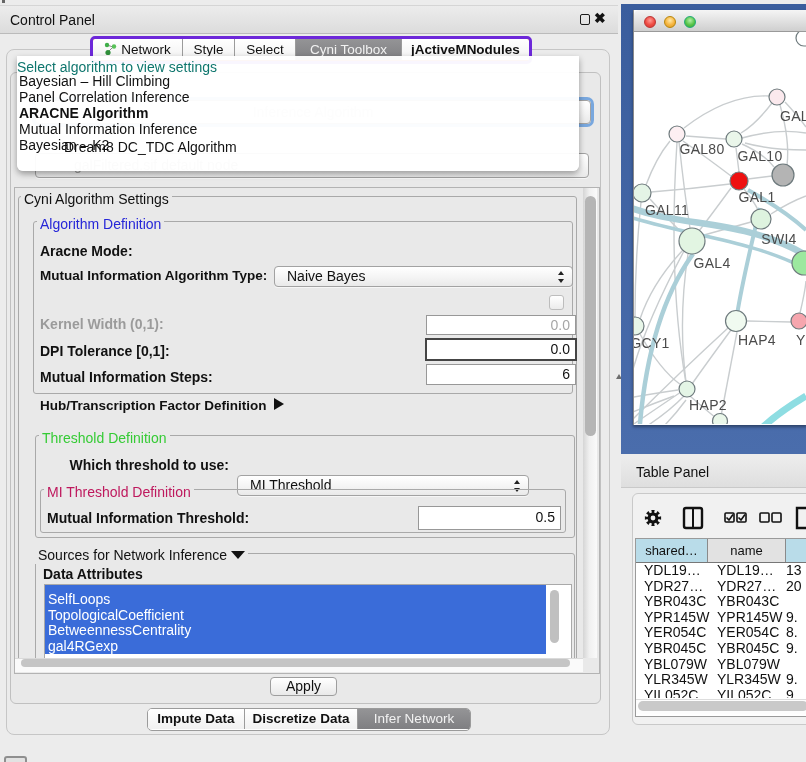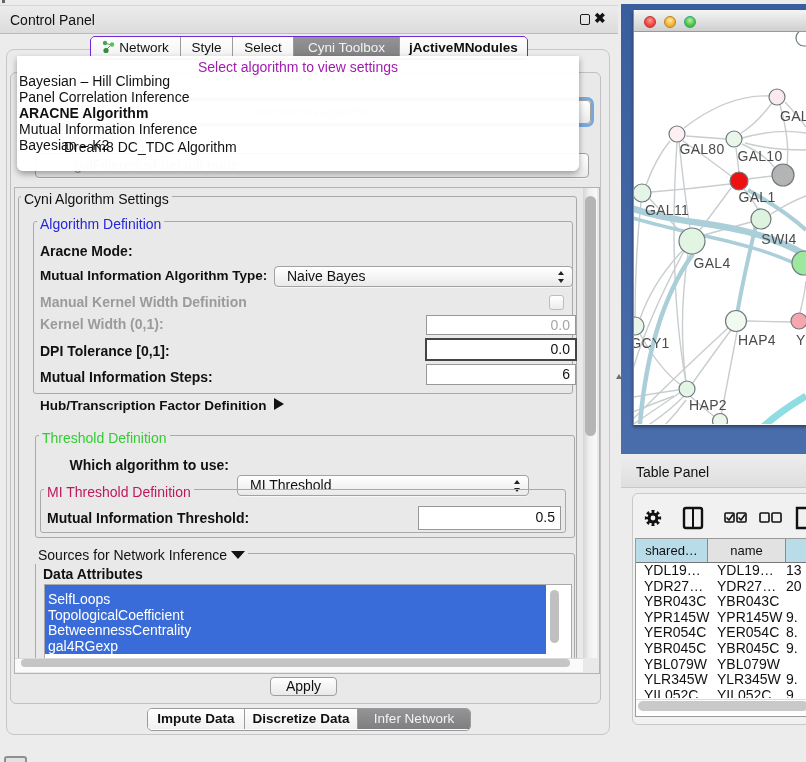--- a/index.html
+++ b/index.html
@@ -27,21 +27,21 @@
 <div class="abs" style="left:0;top:5px;width:618px;height:27px;background:linear-gradient(#ececec,#dcdcdc);border-top:1px solid #d5d5d5;border-bottom:1px solid #bbbbbb;"></div>
 <div class="abs" style="left:2px;top:0;width:3px;height:3px;background:#666;"></div>
 <div class="abs" style="left:10px;top:11px;height:18px;line-height:18px;">Control Panel</div>
 <div class="abs" style="left:580px;top:14px;width:8px;height:9px;border:1.5px solid #1a1a1a;border-radius:2px;"></div>
 <div class="abs b" style="left:594px;top:10px;font-size:14px;color:#111;">✖</div>
 
 <div class="abs" style="left:6px;top:49px;width:602px;height:684px;background:#ebebeb;border:1px solid #c6c6c6;border-radius:8px;"></div>
 
 <div class="abs" style="left:10px;top:72px;width:589px;height:630px;background:#e9e9e9;border:1px solid #c0c0c0;border-radius:6px;"></div>
 
-<div class="abs" style="left:90px;top:36px;height:22px;border:1px solid #6d28d9;border-radius:5px;overflow:hidden;background:#c2410c;">
+<div class="abs" style="left:90px;top:36px;height:22px;border:3px solid #6d28d9;border-radius:5px;overflow:hidden;background:#c2410c;">
   <div class="seg" style="width:89px;padding-left:0;">
     <svg width="13" height="14" style="vertical-align:-2px;margin-right:4px;" viewBox="0 0 13 14">
       <line x1="3" y1="3" x2="9" y2="5" stroke="#888" stroke-width="1"></line>
       <line x1="4" y1="10" x2="9" y2="5" stroke="#888" stroke-width="1"></line>
       <circle cx="3" cy="3" r="2.2" fill="#3fae49"></circle>
         <circle cx="4" cy="10.5" r="2.6" fill="#2f8f3a"></circle>
         <circle cx="10" cy="4.5" r="2.2" fill="#59c159"></circle>
     </svg>Network</div>
   <div class="seg" style="width:51px;">Style</div>
   <div class="seg" style="width:60px;">Select</div>
@@ -64,36 +64,35 @@
 
   <div class="abs group" style="left:18px;top:33px;width:538px;height:171px;">
     <span class="gtitle" style="color:#2626d8;">Algorithm Definition</span>
   </div>
   <div class="abs lbl b" style="left:25px;top:54px;">Aracne Mode:</div>
   <div class="abs lbl b" style="left:25px;top:79px;font-size:13.5px;">Mutual Information Algorithm Type:</div>
   <div class="abs combo" style="left:259px;top:78px;width:297px;height:19px;">
       <span class="txt">Naive Bayes</span>
       <span class="spin"></span>
     </div>
-  <div class="abs lbl b grey" style="left:25px;top:105px;">Manual Kernel Width Definition</div>
   <div class="abs" style="left:534px;top:107px;width:13px;height:13px;background:linear-gradient(#ffffff,#ececec);border:1px solid #bdbdbd;border-radius:3px;"></div>
   <div class="abs lbl b grey" style="left:25px;top:127px;">Kernel Width (0,1):</div>
   <div class="abs field" style="left:411px;top:127px;width:143px;height:18px;color:#a6a6a6;">0.0</div>
   <div class="abs lbl b" style="left:25px;top:154px;">DPI Tolerance [0,1]:</div>
   <div class="abs field" style="left:410px;top:150px;width:143px;height:19px;border:2px solid #454545;">0.0</div>
   <div class="abs lbl b" style="left:25px;top:180px;">Mutual Information Steps:</div>
   <div class="abs field" style="left:411px;top:176px;width:143px;height:19px;">6</div>
 
   <div class="abs lbl b" style="left:25px;top:209px;font-size:13.5px;">Hub/Transcription Factor Definition</div>
   <div class="abs" style="left:259px;top:210px;width:0;height:0;border-top:6.5px solid transparent;border-bottom:6.5px solid transparent;border-left:10px solid #111;"></div>
 
   <div class="abs group" style="left:20px;top:247px;width:538px;height:101px;">
     <span class="gtitle" style="color:#35cb35;">Threshold Definition</span>
   </div>
-  <div class="abs lbl b" style="left:45px;top:268px;width:169px;text-align:right;">Which algorithm to use:</div>
+  <div class="abs lbl b" style="left:45px;top:268px;width:169px;text-align:right;">Which threshold to use:</div>
   <div class="abs combo" style="left:222px;top:267px;width:290px;height:19px;margin-top:20px;">
       <span class="txt">MI Threshold</span>
       <span class="spin"></span>
     </div>
   <div class="abs group" style="left:25px;top:301px;width:524px;height:42px;">
     <span class="gtitle" style="color:#be185d;">MI Threshold Definition</span>
   </div>
   <div class="abs lbl b" style="left:32px;top:321px;">Mutual Information Threshold:</div>
   <div class="abs field" style="left:403px;top:318px;width:136px;height:22px;line-height:20px;">0.5</div>
 
@@ -118,21 +117,21 @@
 </div>
 
 <div class="abs combo" style="left:35px;top:100px;width:554px;height:22px;box-shadow:0 0 0 3px rgba(100,155,220,.85);">
     <span style="position:absolute;left:0;width:100%;text-align:center;color:#c0c0c0;line-height:22px;">Inference Algorithm</span>
   </div>
 <div class="abs combo" style="left:35px;top:153px;width:552px;height:23px;">
     <span class="txt" style="color:#9f9f9f;line-height:23px;left:38px;">galFiltered.sif default node</span>
   </div>
 
 <div class="abs" style="left:17px;top:56px;width:562px;height:115px;background:rgba(255,255,255,.96);box-shadow:0 3px 6px rgba(0,0,0,.35);border-radius:0 0 6px 6px;"></div>
-<div class="abs" style="left:17px;top:59px;width:562px;text-align:center;color:#a21caf;height:16px;line-height:16px;">Select algorithm to view settings</div>
+<div class="abs" style="left:17px;top:59px;width:562px;color:#0f766e;height:16px;line-height:16px;">Select algorithm to view settings</div>
 <div class="abs" style="left:19px;top:73px;height:16px;line-height:16px;">Bayesian – Hill Climbing</div>
 <div class="abs" style="left:19px;top:89px;height:16px;line-height:16px;">Panel Correlation Inference</div>
 <div class="abs b" style="left:19px;top:105px;height:16px;line-height:16px;">ARACNE Algorithm</div>
 <div class="abs" style="left:19px;top:121px;height:16px;line-height:16px;">Mutual Information Inference</div>
 <div class="abs" style="left:19px;top:137px;height:16px;line-height:16px;">Bayesian – K2</div>
 <div class="abs" style="left:19px;top:139px;height:16px;line-height:16px;margin-left:45px;">Dream8 DC_TDC Algorithm</div>
 
 <div class="abs" style="left:616px;top:374px;width:0;height:0;border-left:3px solid transparent;border-right:3px solid transparent;border-bottom:5px solid #6e6e6e;"></div>
 
 <div class="abs" style="left:4px;top:756px;width:19px;height:10px;background:#e2e2e2;border:2px solid #8f8f8f;border-radius:3px;"></div>

